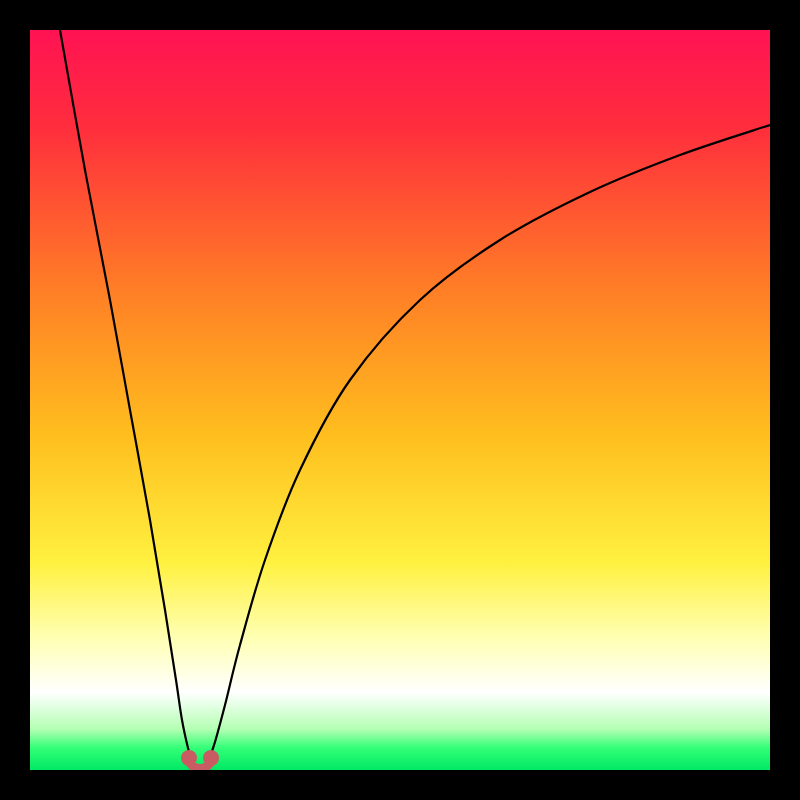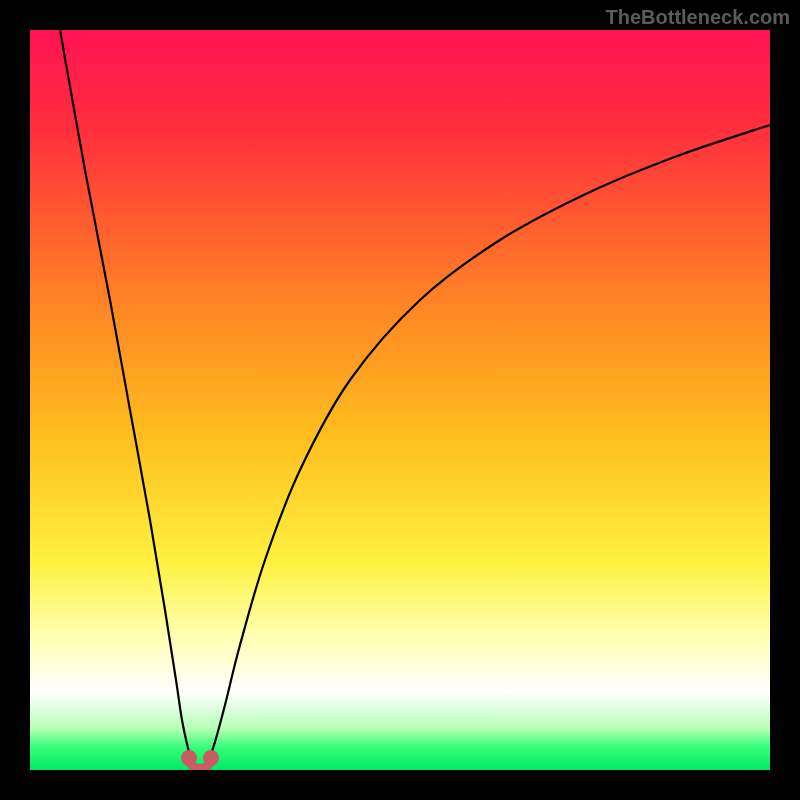--- a/index.html
+++ b/index.html
@@ -36,21 +36,20 @@
     fill: none;
     stroke: #c95b62;
     stroke-width: 9;
     stroke-linecap: round;
   }
 </style>
 </head>
 <body>
 
 <div class="outer-frame">
-  <div class="watermark">TheBottleneck.com</div>
   <div class="plot-area">
     <svg id="chart-svg" width="740" height="740" viewBox="0 0 740 740">
       <defs>
         <linearGradient id="bg-grad" x1="0" y1="0" x2="0" y2="1">
             <stop offset="0%" stop-color="#ff1353"></stop>
             <stop offset="13%" stop-color="#ff2d3d"></stop>
             <stop offset="35%" stop-color="#ff7e26"></stop>
             <stop offset="55.00000000000001%" stop-color="#ffbf1e"></stop>
             <stop offset="72%" stop-color="#fff140"></stop>
             <stop offset="82%" stop-color="#ffffb2"></stop>

